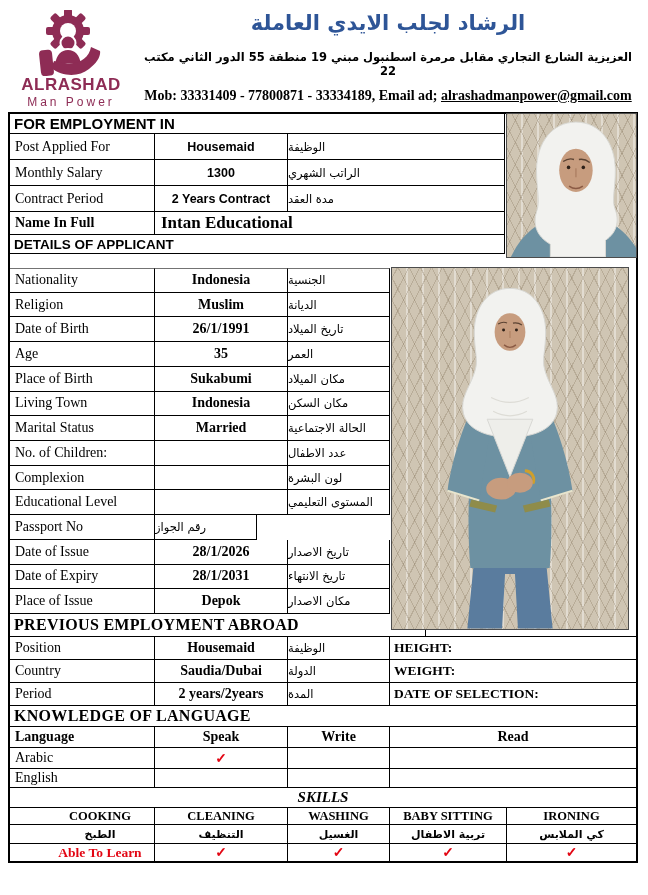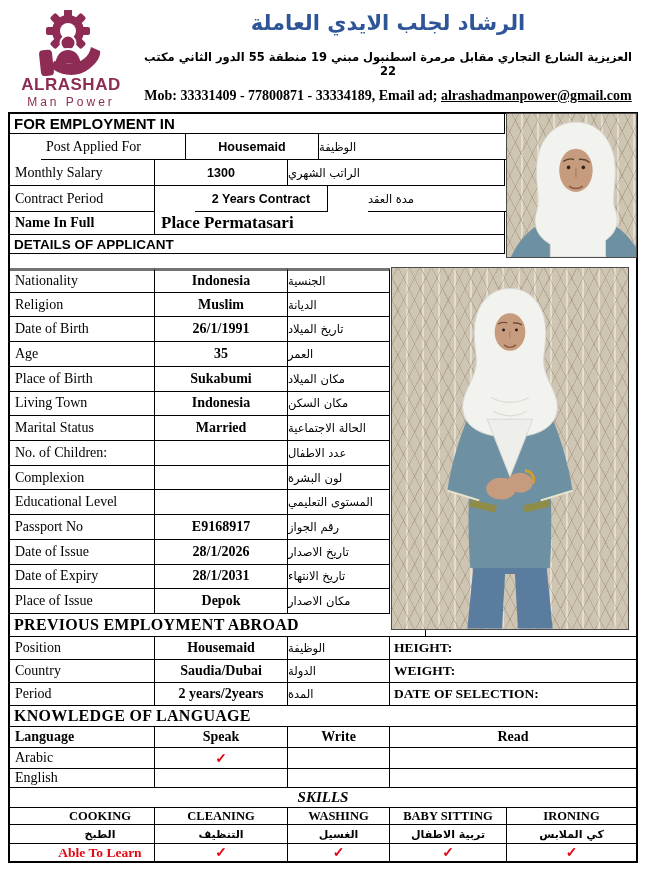--- a/index.html
+++ b/index.html
@@ -47,21 +47,21 @@
   .rightlbl{font-weight:bold;font-size:13.5px;padding-left:4px;}
   .namev{font-weight:bold;font-size:17px;padding-left:6px;}
   .namel{font-weight:bold;font-size:14px;}
   .check{justify-content:center;color:#e30613;font-weight:bold;font-size:14px;}
   .ablec{justify-content:center;color:#e30613;font-weight:bold;font-size:13.5px;}
   .sv{justify-content:center;font-weight:bold;font-size:12.5px;}
   .skills-t{justify-content:center;font-weight:bold;font-size:15px;}
   .details{position:absolute;top:154px;left:0;width:626px;height:346px;
            display:flex;flex-direction:column;}
   .drow{flex:1;display:flex;}
-  .drow:first-child .c{border-top:3px solid #737373;text-align:right;}
+  .drow:first-child .c{border-top:1px solid #737373;text-align:right;}
 
   
   .photo{position:absolute;box-sizing:border-box;border:1px solid #4c4c4c;z-index:5;
          background-color:#cfc5b3;
          background-image:
            repeating-linear-gradient(63deg, rgba(125,108,82,0) 0 9px, rgba(125,108,82,.28) 9px 10px),
            repeating-linear-gradient(-63deg, rgba(125,108,82,0) 0 9px, rgba(125,108,82,.28) 9px 10px),
            repeating-linear-gradient(90deg, rgba(255,255,255,0) 0 14px, rgba(255,255,255,.4) 14px 16px);}
   .top-photo{left:506px;top:113px;width:131px;height:145px;}
   .main-photo{left:391px;top:267px;width:238px;height:363px;}
@@ -101,42 +101,42 @@
     <div class="contact"><span>Mob: 33331409 - 77800871 - 33334189, Email ad; </span><a class="email">alrashadmanpower@gmail.com</a></div>
   </div>
 
   <div class="form">
 
     <div class="row" style="top:0;height:20px;">
       <div class="c sec-sans" style="width:495px">FOR EMPLOYMENT IN</div>
       <div class="sp"></div>
     </div>
 
-    <div class="row" style="top:20px;height:26px;padding-left:31px;">
+    <div class="row" style="top:20px;height:26px;">
       <div class="c w1 lbl">Post Applied For</div>
       <div class="c w2 val sans">Housemaid</div>
       <div class="c war ar">الوظيفة</div>
       <div class="sp"></div>
     </div>
     <div class="row" style="top:46px;height:26px;">
       <div class="c w1 lbl">Monthly Salary</div>
       <div class="c w2 val sans">1300</div>
       <div class="c war ar">الراتب الشهري</div>
       <div class="sp"></div>
     </div>
-    <div class="row" style="top:72px;height:26px;gap:40px;">
+    <div class="row" style="top:72px;height:26px;">
       <div class="c w1 lbl">Contract Period</div>
       <div class="c w2 val sans">2 Years Contract</div>
       <div class="c war ar">مدة العقد</div>
       <div class="sp"></div>
     </div>
 
     <div class="row" style="top:98px;height:23px;">
       <div class="c w1 lbl namel">Name In Full</div>
-      <div class="c namev" style="width:350px">Place Permatasari</div>
+      <div class="c namev" style="width:350px">Intan Educational</div>
       <div class="sp"></div>
     </div>
 
     <div class="row" style="top:121px;height:19px;">
       <div class="c sec-sans2" style="width:495px">DETAILS OF APPLICANT</div>
       <div class="sp"></div>
     </div>
 
     <div class="details">
       <div class="drow">
@@ -194,21 +194,20 @@
         <div class="sp"></div>
       </div>
       <div class="drow">
         <div class="c w1 lbl">Educational Level</div>
         <div class="c w2 val"></div>
         <div class="c w3 ar">المستوى التعليمي</div>
         <div class="sp"></div>
       </div>
       <div class="drow">
         <div class="c w1 lbl">Passport No</div>
-        <div class="c w2 val">E9168917</div>
         <div class="c w3 ar">رقم الجواز</div>
         <div class="sp"></div>
       </div>
       <div class="drow">
         <div class="c w1 lbl">Date of Issue</div>
         <div class="c w2 val">28/1/2026</div>
         <div class="c w3 ar">تاريخ الاصدار</div>
         <div class="sp"></div>
       </div>
       <div class="drow">

